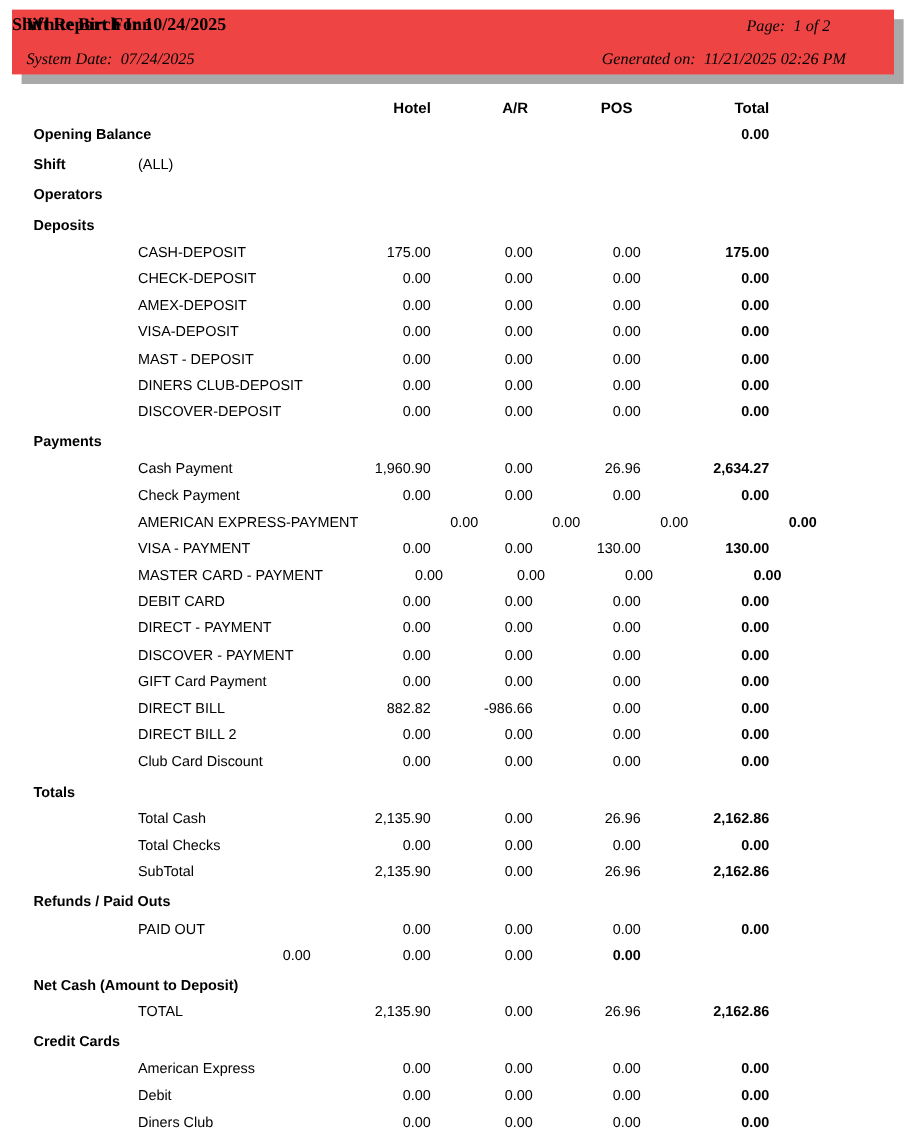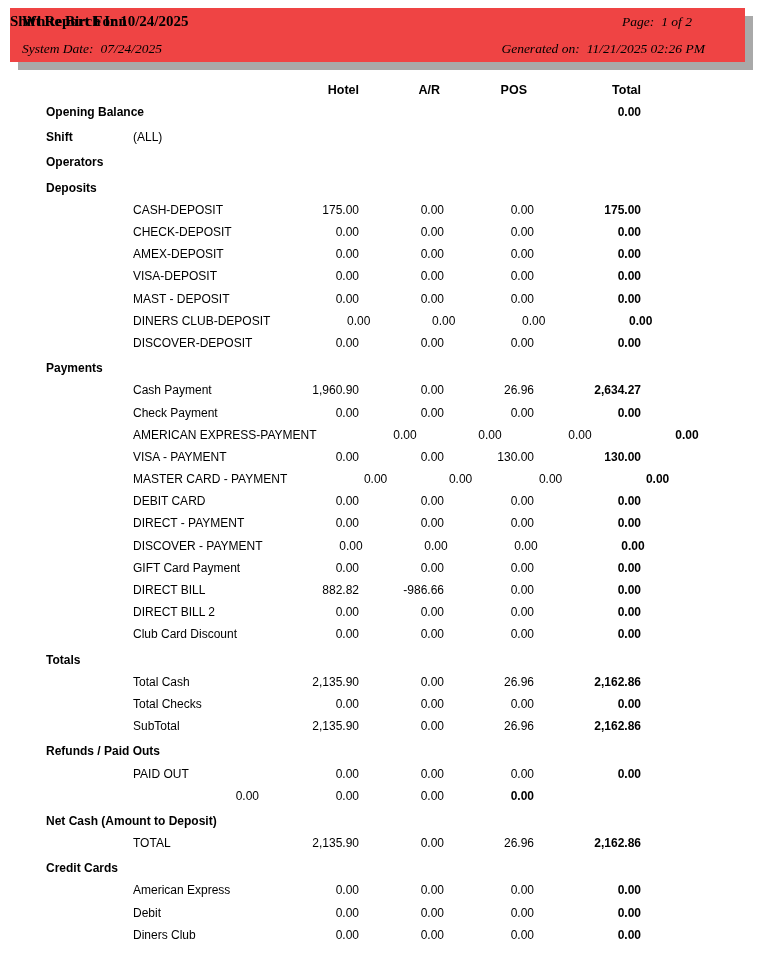--- a/index.html
+++ b/index.html
@@ -15,21 +15,21 @@
   }
   .hrow { display:flex; align-items:center; height:27px; padding:0 40px 0 12px; position:relative; }
   .hotel-name { font-weight:bold; font-size:15px; z-index:1; }
   .report-title { position:absolute; left:0; right:0; text-align:left; font-weight:bold; font-size:15px; }
   .page-info { margin-left:auto; font-style:italic; font-size:13.5px; margin-right:13px; z-index:1; }
   .italic-pair { font-style:italic; font-size:13.5px; }
   .italic-pair .val { margin-left:7px; }
   .hrow2 .right { margin-left:auto; }
 
   
-  .table { position:absolute; top:78px; left:0; width:664px;padding-left:18px; }
+  .table { position:absolute; top:78px; left:0; width:664px; }
   .thead, .row {
     display:grid;
     grid-template-columns:1fr 100px 85px 90px 107px;
     padding:0 23px 0 28px;
     align-items:center;
   }
   .thead { height:23px; font-weight:bold; font-size:12.5px; }
   .thead .h { text-align:right; }
   .thead .h-ar { padding-right:4px; }
   .thead .h-pos { padding-right:7px; }

